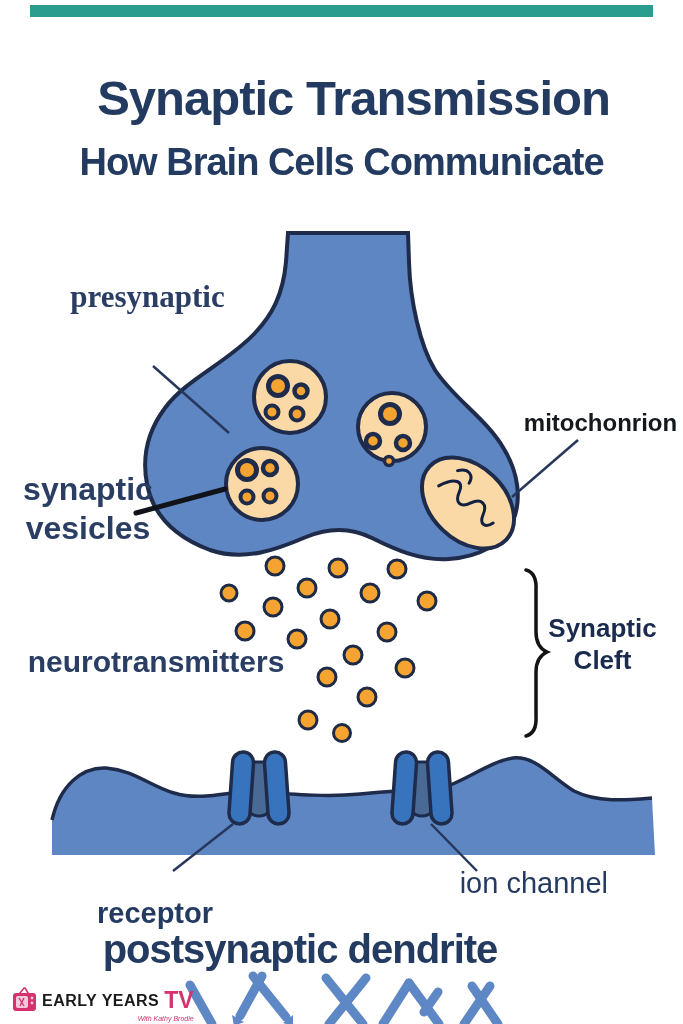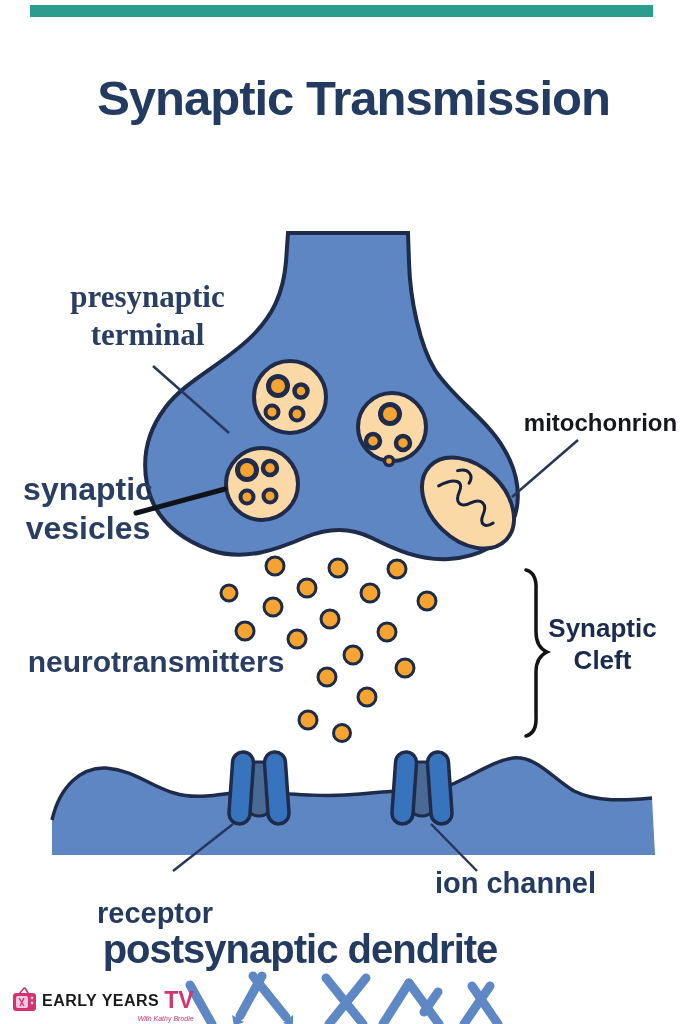--- a/index.html
+++ b/index.html
@@ -30,21 +30,21 @@
   .lbl-presynaptic { left:40px; top:278px; width:215px; font-size:31px;font-family:Liberation Serif, serif; }
   .lbl-vesicles    { left:8px;  top:470px; width:160px; font-size:32px; }
   .lbl-mito        { left:518px; top:408px; width:165px; font-size:24px;
                      font-weight:700; color:#15181D; }
   .lbl-neuro       { left:20px; top:644px; width:272px; font-size:30px; }
   .lbl-cleft       { left:545px; top:613px; width:115px; font-size:26px;
                      font-weight:700; color:#1B2B4E; }
   .lbl-receptor    { left:80px; top:896px; width:150px; font-size:29px;
                      font-weight:700; color:#243B61; }
   .lbl-ionchannel  { left:423px; top:866px; width:185px; font-size:29px;
-                     font-weight:700; color:#243B61; }
+                     font-weight:400; color:#243B61;text-align:right; }
   .lbl-postsynaptic{ left:0; top:925px; width:600px; font-size:40px;
                      font-weight:700; color:#243B61; letter-spacing:-1px; }
   svg.scene { position:absolute; left:0; top:0; }
   .logo {
     position:absolute; left:12px; top:987px; display:flex;
     align-items:flex-start; gap:4px;
   }
   .logo-textwrap { display:flex; flex-direction:column; }
   .logo-line { display:flex; align-items:center; gap:5px; }
   .logo-black { font-size:16px; font-weight:700; color:#1A1A1A;
@@ -54,20 +54,21 @@
                   align-self:flex-end; margin-top:1px; }
 </style>
 </head>
 <body>
 
 <div id="canvas">
 
   <div class="topbar"></div>
 
   <div class="title">Synaptic Transmission</div>
+  <div class="subtitle">How Brain Cells Communicate</div>
 
   <svg class="scene" width="683" height="1024" viewBox="0 0 683 1024">
 
     <path d="M 288,233 L 286,262
          C 283,295 272,315 255,333
          C 228,362 185,380 165,408
          C 147,432 142,458 147,484
          C 153,515 175,537 210,550
          C 245,562 278,549 306,537
          C 330,527 352,528 372,538
@@ -189,21 +190,20 @@
       <line x1="383" y1="1024" x2="409" y2="983"></line>
       <line x1="409" y1="983" x2="439" y2="1024"></line>
       <line x1="424" y1="1012" x2="438" y2="992"></line>
       <line x1="464" y1="1024" x2="490" y2="986"></line>
       <line x1="472" y1="986" x2="498" y2="1024"></line>
     </g>
   </svg>
 
   <div class="diagram-label lbl-presynaptic">
     <div>presynaptic</div>
-    <div>terminal</div>
   </div>
 
   <div class="diagram-label lbl-vesicles">
     <div>synaptic</div>
     <div>vesicles</div>
   </div>
 
   <div class="diagram-label lbl-mito">mitochonrion</div>
 
   <div class="diagram-label lbl-neuro">neurotransmitters</div>

